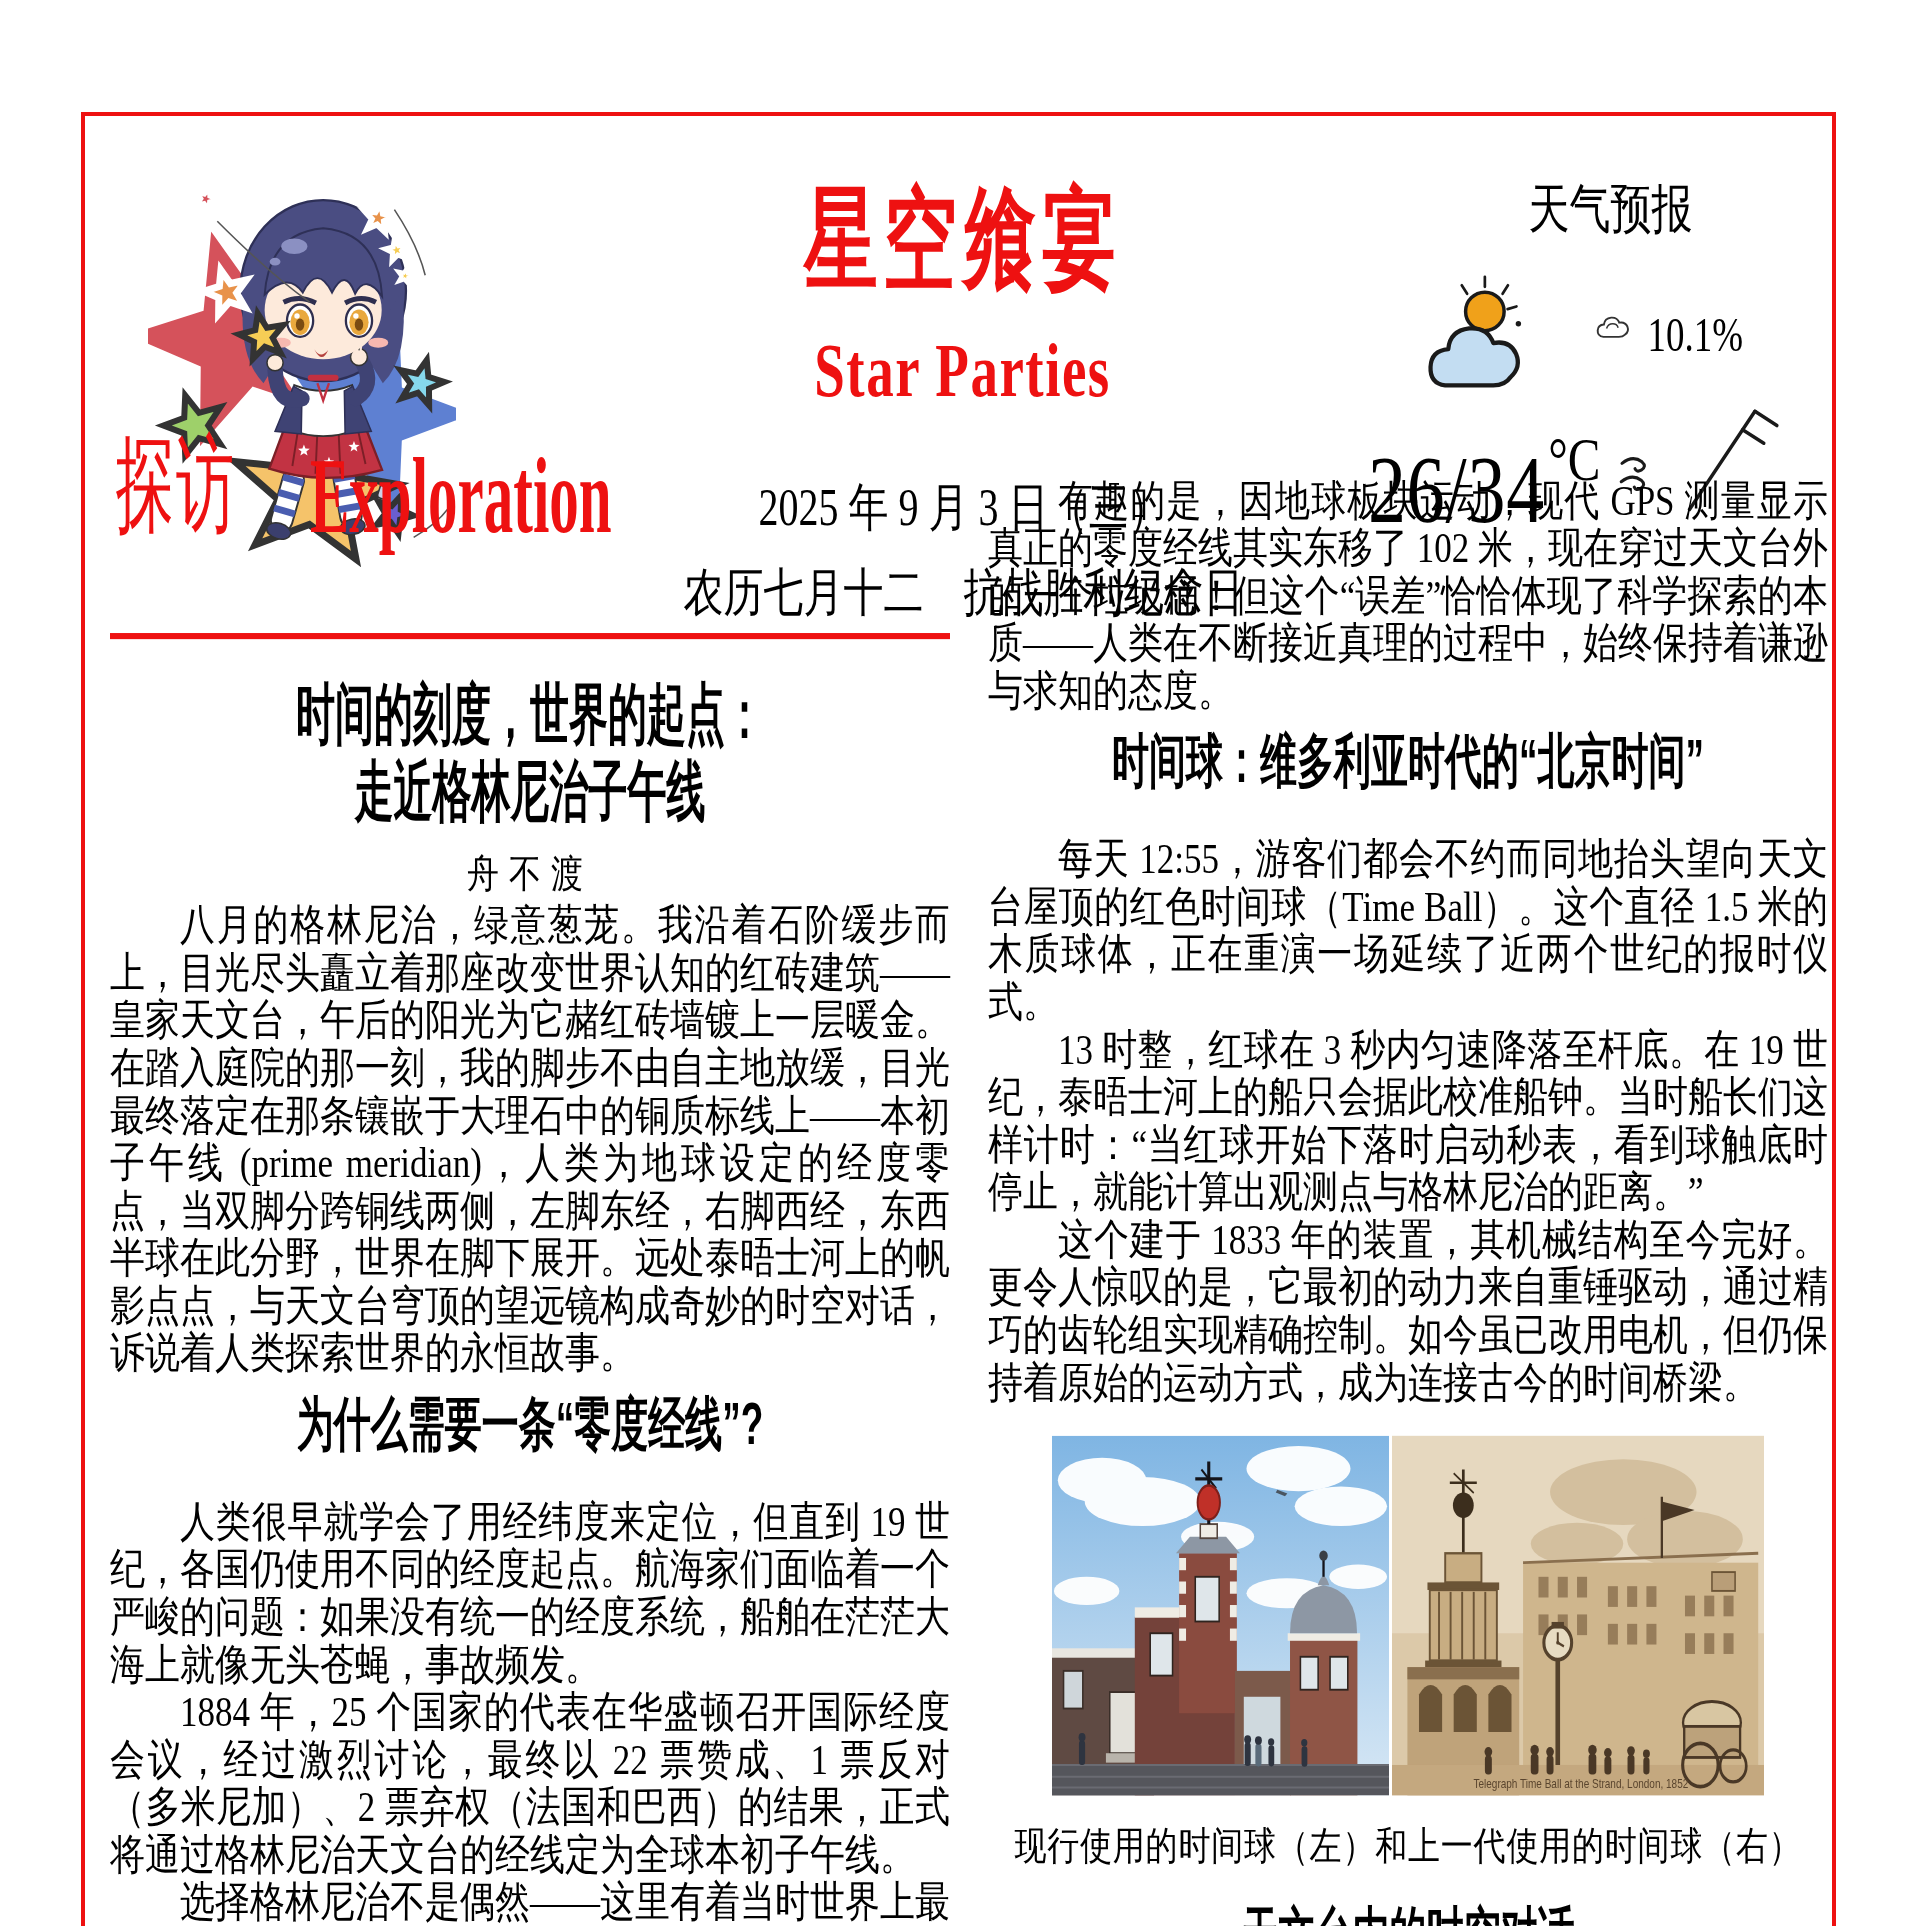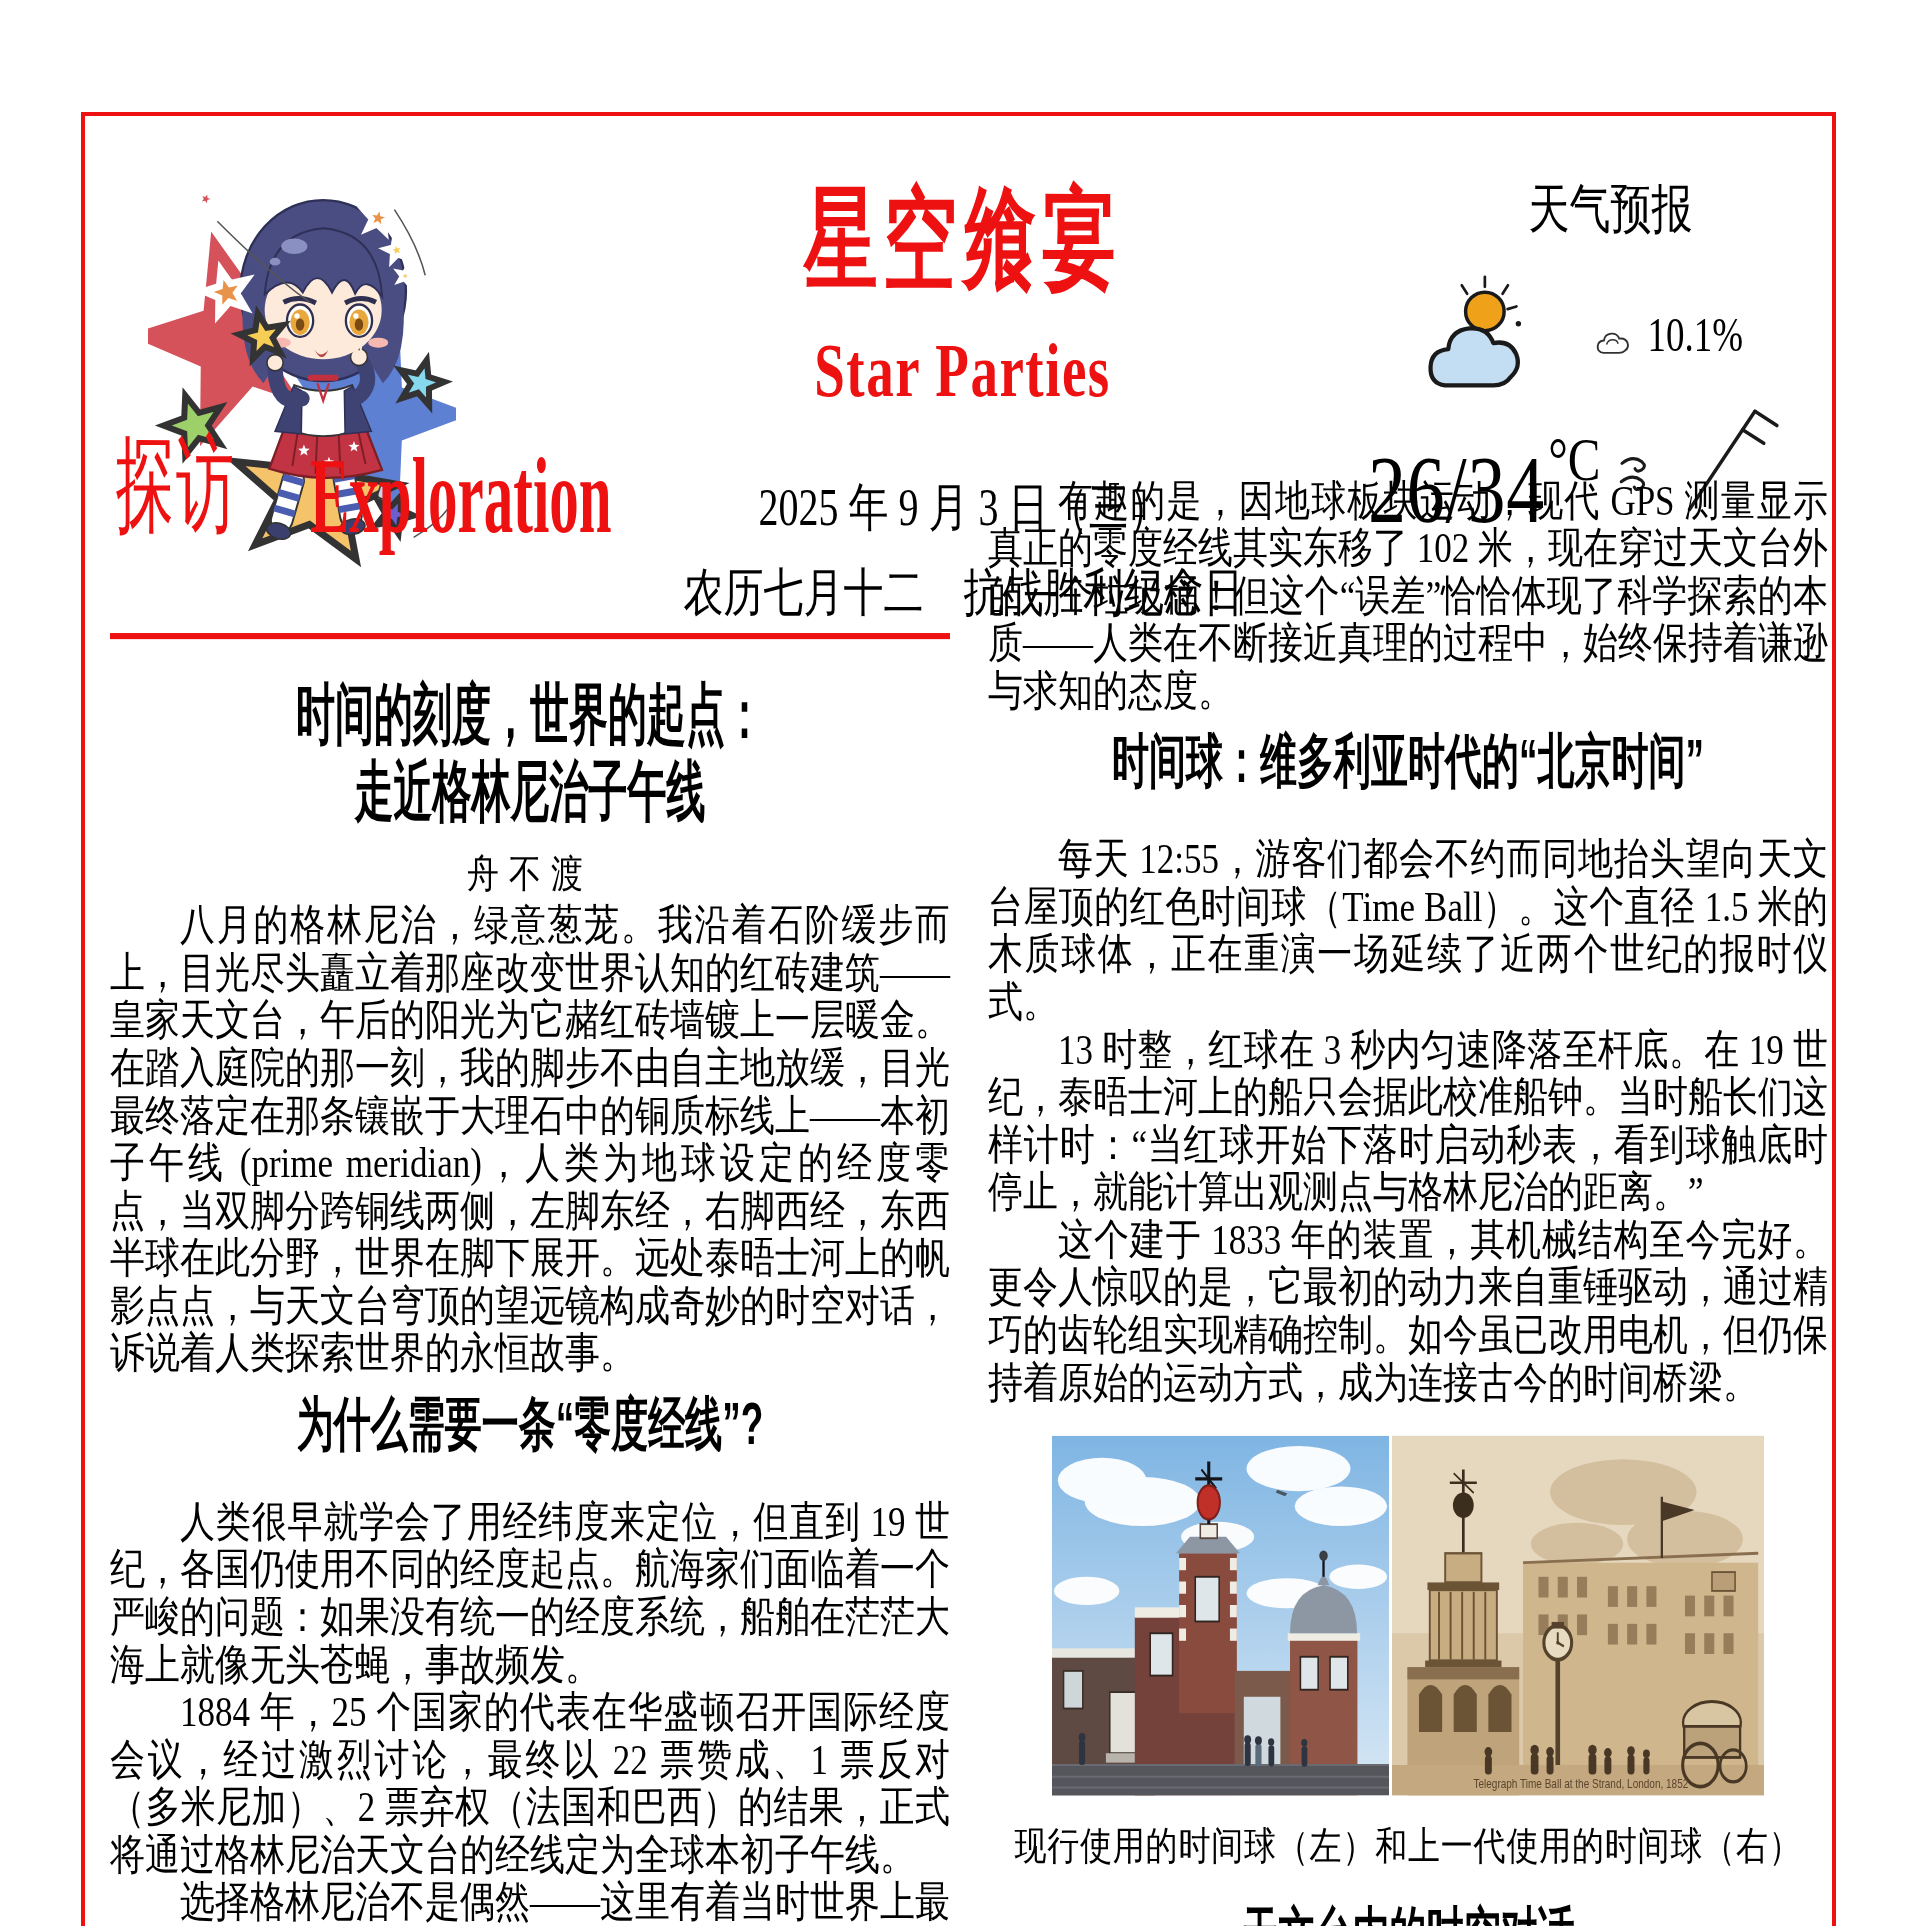--- a/index.html
+++ b/index.html
@@ -12,21 +12,21 @@
   
   .logo{left:148px;top:175px;width:308px;height:397px;}
   .title-cn{left:539px;top:166px;width:847px;font-size:74px;letter-spacing:5.4px;font-weight:bold;transform:scaleY(1.5);transform-origin:top;}
   .title-en{left:539px;top:326px;width:847px;font-size:55px;font-weight:bold;letter-spacing:1.5px;transform:scaleY(1.4);transform-origin:top;}
   .date-line{left:501px;top:472px;width:925px;font-size:40px;transform:scaleY(1.3);transform-origin:top;}
   .lunar-line{left:501px;top:557px;width:925px;font-size:40px;transform:scaleY(1.3);transform-origin:top;}
   
   .weather{left:1395px;top:166px;width:431px;height:404px;margin-top:8px;}
   .weather .wlabel{position:absolute;left:0;top:0;width:100%;text-align:center;font-size:41px;transform:scaleY(1.3);transform-origin:top;}
   .weather .wicon{position:absolute;left:27px;top:92px;}
-  .weather .hrow{position:absolute;left:200px;top:139px;display:flex;align-items:flex-end;gap:15.4px;}
+  .weather .hrow{position:absolute;left:200px;top:139px;display:flex;align-items:flex-start;gap:15.4px;}
   .weather .hval{font-size:37px;transform:scaleY(1.3);transform-origin:center;}
   .weather .trow{position:absolute;left:-27px;top:262px;display:flex;align-items:flex-start;}
   .weather .tval{font-size:76px;font-weight:normal;transform:scaleY(1.25);transform-origin:top;letter-spacing:0.8px;}
   .weather .tunit{font-size:49px;margin-left:3.1px;margin-top:-11.6px;transform:scaleY(1.25);transform-origin:top;}
   .weather .gust{margin-left:17.3px;margin-top:11.6px;}
   .weather .barb{margin-left:23px;margin-top:-42px;}
   
   .col{position:absolute;width:840px;transform:scaleY(1.22);transform-origin:top left;}
   .col-left{left:110px;top:472px;}
   .col-right{left:988px;top:456px;}

